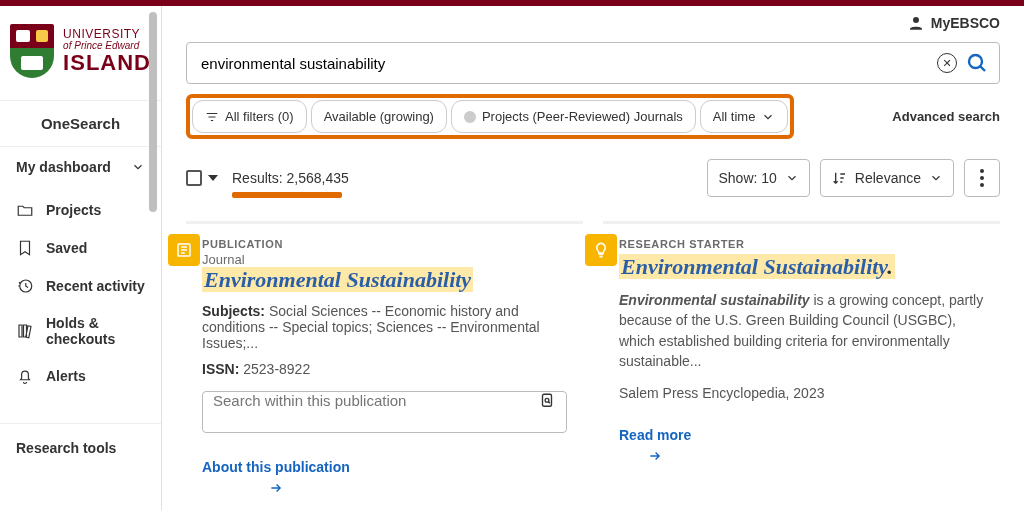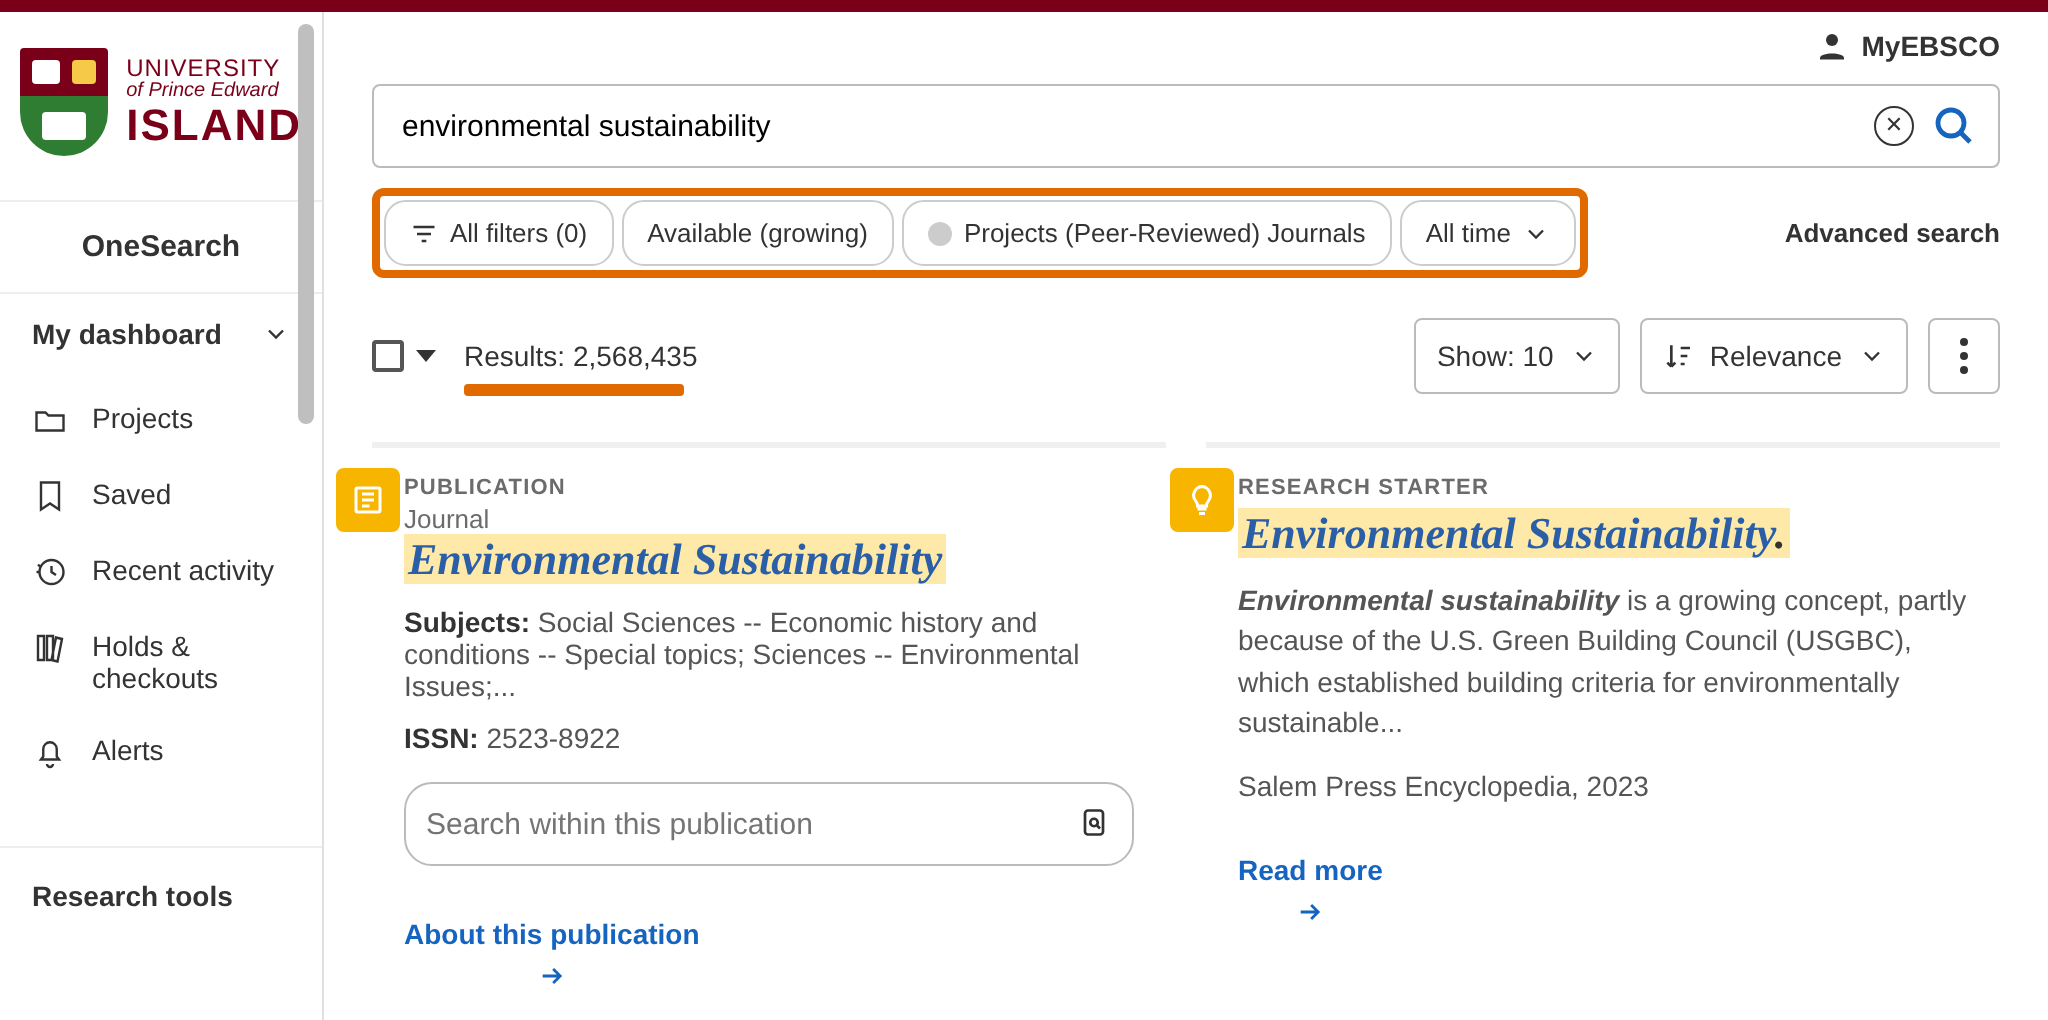--- a/index.html
+++ b/index.html
@@ -16,21 +16,21 @@
   .shield-top::after { content: ""; position: absolute; right: 6px; top: 6px; width: 12px; height: 12px; background: #f7c948; border-radius: 2px; }
   .shield-bottom { position: absolute; top: 24px; left: 0; width: 44px; height: 30px; background: #2e7d32; border-radius: 0 0 22px 22px; display:flex; align-items:center; justify-content:center; }
   .shield-book { width: 22px; height: 14px; background: #fff; border-radius: 2px; }
   .wordmark { line-height: 1.05; }
   .wordmark .u { color: #7a0019; font-size: 12px; letter-spacing: 0.5px; }
   .wordmark .pe { color: #7a0019; font-size: 10px; font-style: italic; }
   .wordmark .island { color: #7a0019; font-size: 22px; font-weight: 700; letter-spacing: 1px; }
   .side-title { padding: 14px 16px; text-align: center; font-weight: 700; font-size: 15px; border-top: 1px solid #eee; }
   .side-sec { padding: 12px 16px; font-weight: 700; display: flex; justify-content: space-between; align-items: center; border-top: 1px solid #eee; }
   .side-items { padding: 4px 0; }
-  .side-item { display: flex; align-items: flex-start; gap: 12px; padding: 10px 16px; font-size: 14px; cursor: pointer; }
+  .side-item { display: flex; align-items: center; gap: 12px; padding: 10px 16px; font-size: 14px; cursor: pointer; font-weight: bold; }
   .side-item svg, .side-item .ic { width: 18px; height: 18px; flex: 0 0 18px; stroke: #333; fill: none; }
   .side-foot { padding: 16px; font-weight: 700; border-top: 1px solid #eee; margin-top: 24px; }
 
   .content { flex: 1; min-width: 0; }
   .header-strip { display: flex; justify-content: flex-end; align-items: center; padding: 8px 24px 4px; gap: 6px; }
   .header-strip .acct { display: flex; align-items: center; gap: 6px; font-weight: 700; cursor: pointer; }
   .search-area { padding: 6px 24px 0 24px; }
   .search-box { display: flex; align-items: center; border: 1px solid #bbb; border-radius: 4px; height: 42px; padding: 0 10px 0 14px; gap: 8px; }
   .search-box input { flex: 1; border: none; outline: none; font-size: 15px; background: transparent; }
   .clear-btn { width: 20px; height: 20px; border: 1.6px solid #333; border-radius: 50%; display:flex; align-items:center; justify-content:center; font-size: 11px; cursor: pointer; line-height: 1; }
@@ -59,21 +59,21 @@
   .card { border-top: 3px solid #f0f0f0; padding: 14px 16px 10px 16px; position: relative; flex: 1; max-width: 50%; }
   .card .tag-icon { position: absolute; left: -18px; top: 10px; width: 32px; height: 32px; background: #f7b500; border-radius: 4px; display:flex; align-items:center; justify-content:center; color: #fff; }
   .smalltag { font-size: 11px; letter-spacing: 0.6px; color: #6b6b6b; font-weight: 700; text-transform: uppercase; }
   .journal { font-size: 13px; color: #6b6b6b; margin-top: 2px; }
   .card-title { font-family: Georgia, "Times New Roman", serif; font-style: italic; font-size: 22px; font-weight: 700; color: #2a5fa8; margin-top: 6px; display: inline; }
   .hl { background: #ffe9a8; padding: 0 2px; }
   .desc { font-size: 14px; color: #555; margin-top: 10px; line-height: 1.45; }
   .desc strong { font-weight: 700; font-style: italic; }
   .meta { font-size: 14px; color: #555; margin-top: 10px; }
   .meta .label { font-weight: 700; color: #333; }
-  .within { margin-top: 14px; border: 1px solid #bbb; border-radius: 14px; display: flex; align-items: center; height: 42px; padding: 0 10px; gap: 8px; }
+  .within { margin-top: 14px; border: 1px solid #bbb; border-radius: 4px; display: flex; align-items: flex-start; height: 42px; padding: 0 10px; gap: 8px; }
   .within input { flex: 1; border: none; outline: none; font-size: 15px; }
   .link-btn { color: #1565c0; font-weight: 700; font-size: 14px; margin-top: 26px; display: inline-flex; align-items: center; gap: 6px; cursor: pointer; flex-direction: column; }
   .source-line { font-size: 14px; color: #555; margin-top: 14px; }
   .dot-after::after { content: "."; color: #333; }
 </style>
 </head>
 <body>
 
 <div class="topbar"></div>
 <div class="main-wrap">

